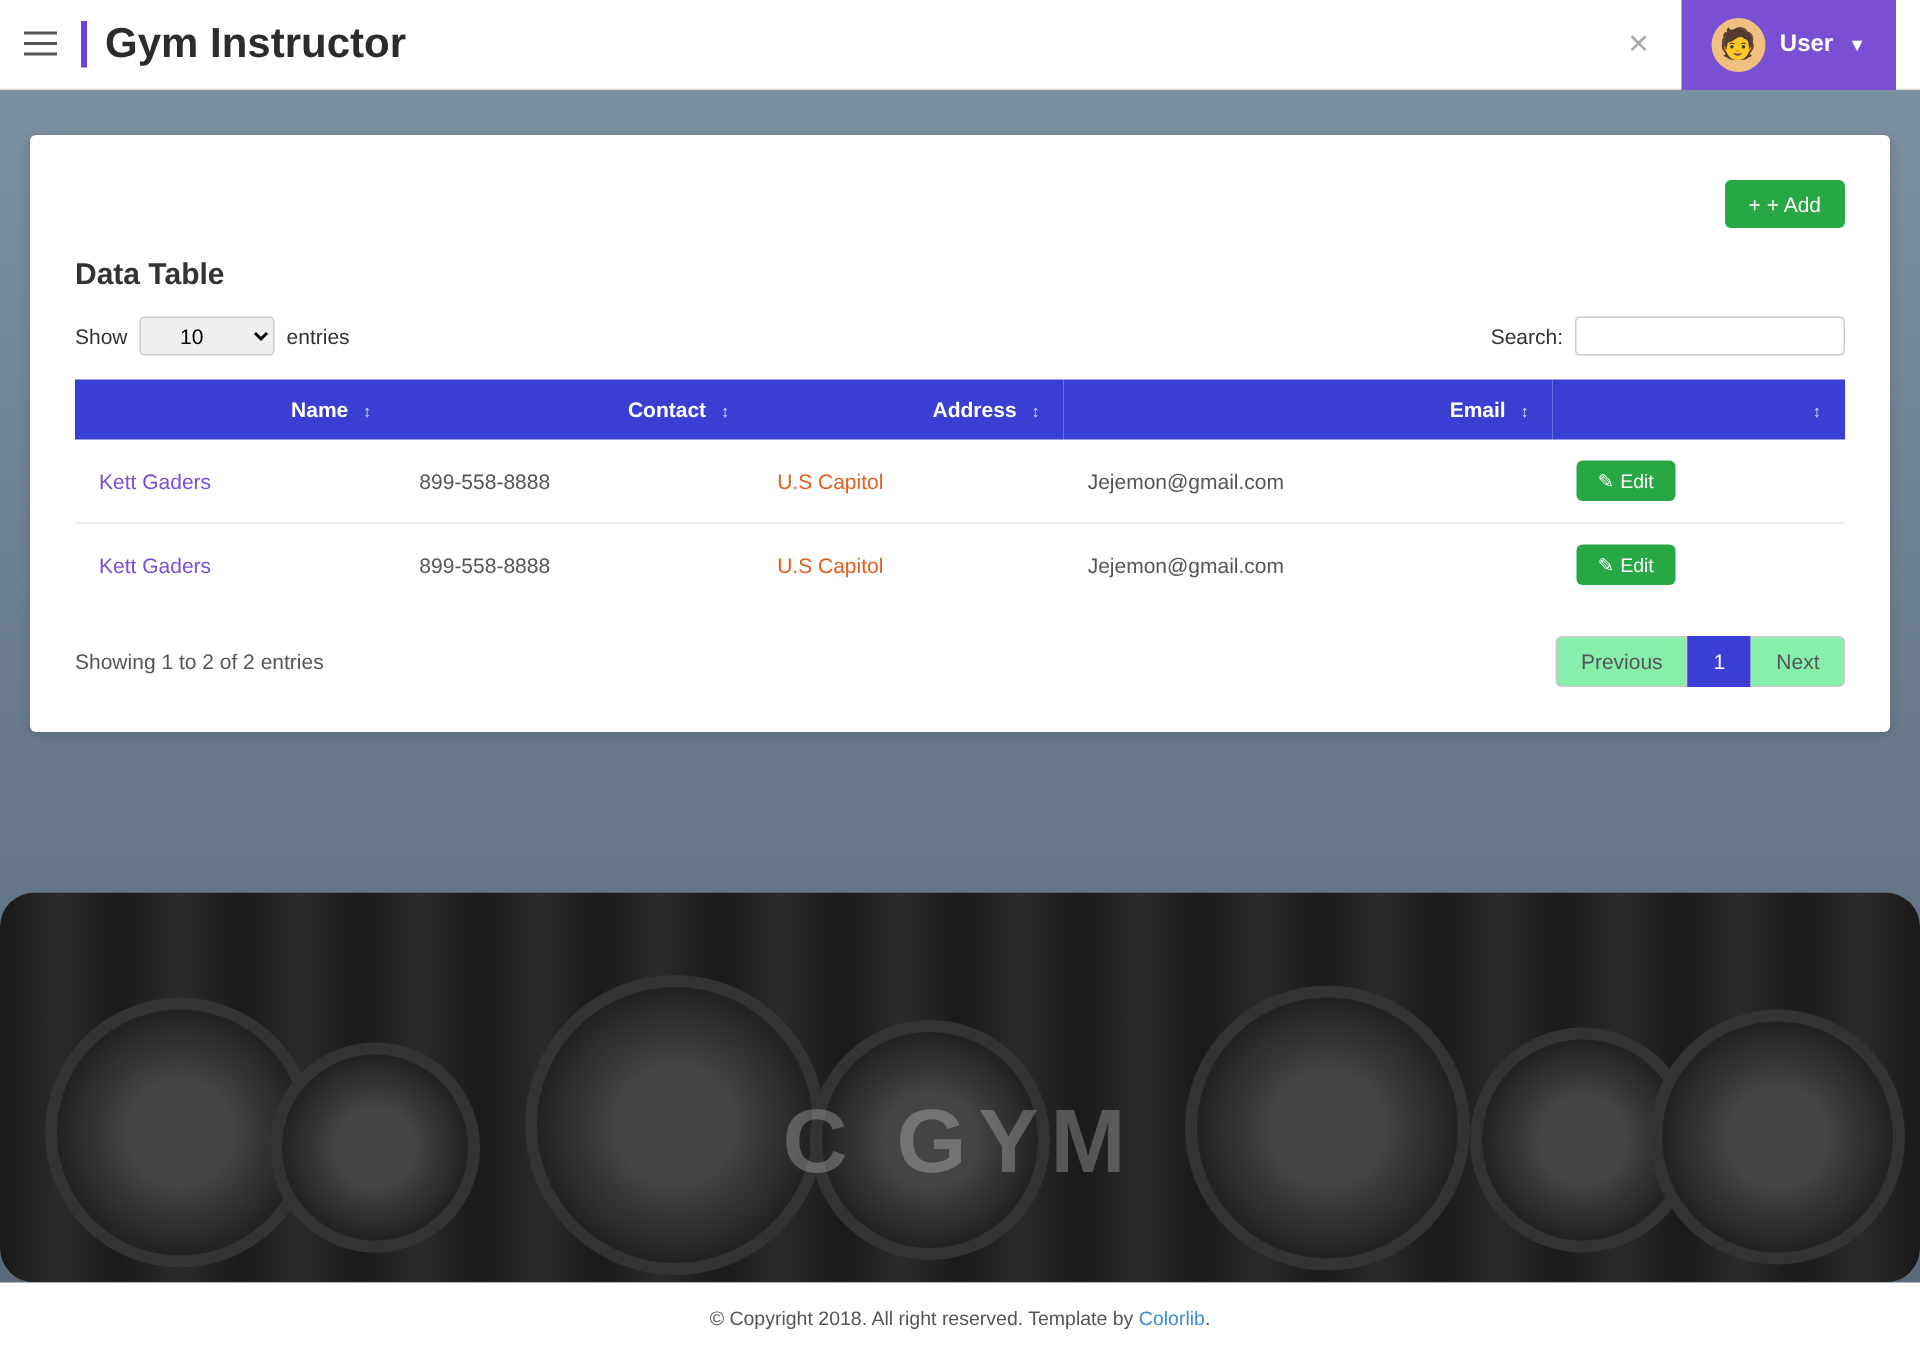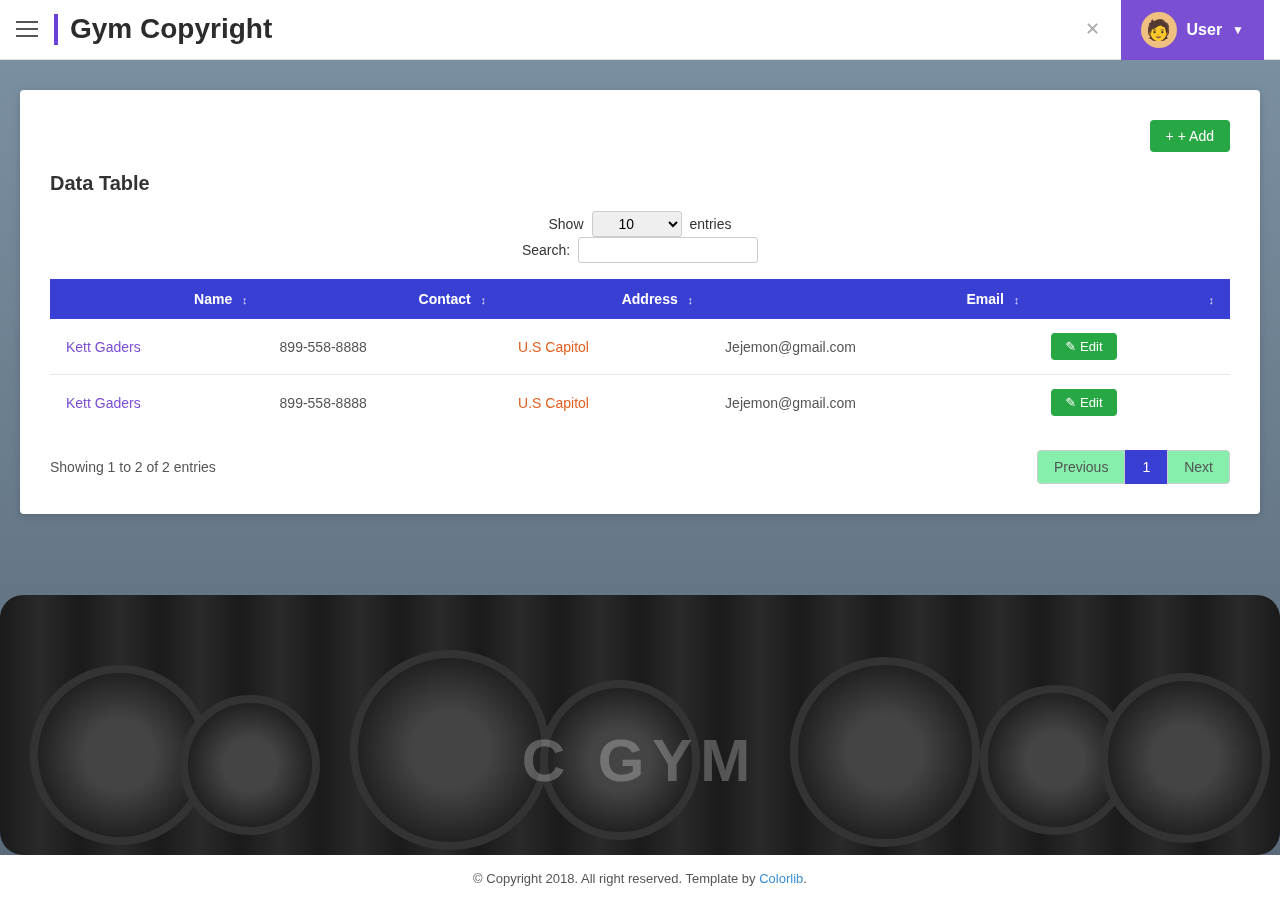--- a/index.html
+++ b/index.html
@@ -124,21 +124,20 @@
       color: #333;
       margin-bottom: 16px;
     }
 
     
     .table-controls {
       display: flex;
       justify-content: space-between;
       align-items: center;
       margin-bottom: 16px;
-      flex-direction: column;
     }
     .show-entries {
       display: flex;
       align-items: center;
       gap: 8px;
       color: #333;
     }
     .show-entries select {
       border: 1px solid #ccc;
       border-radius: 3px;
@@ -312,21 +311,21 @@
 </head>
 <body>
 
 <div class="topnav">
   <div class="topnav-left">
     <div class="hamburger-icon">
       <span></span>
         <span></span>
         <span></span>
     </div>
-    <div class="page-title">Gym Copyright</div>
+    <div class="page-title">Gym Instructor</div>
   </div>
   <span class="maximize-icon">✕</span>
   <div class="topnav-right">
     <div class="user-avatar">🧑</div>
     <span class="user-label">User</span>
     <span class="chevron-down-icon">▼</span>
   </div>
 </div>
 
 <div class="bg-section">

